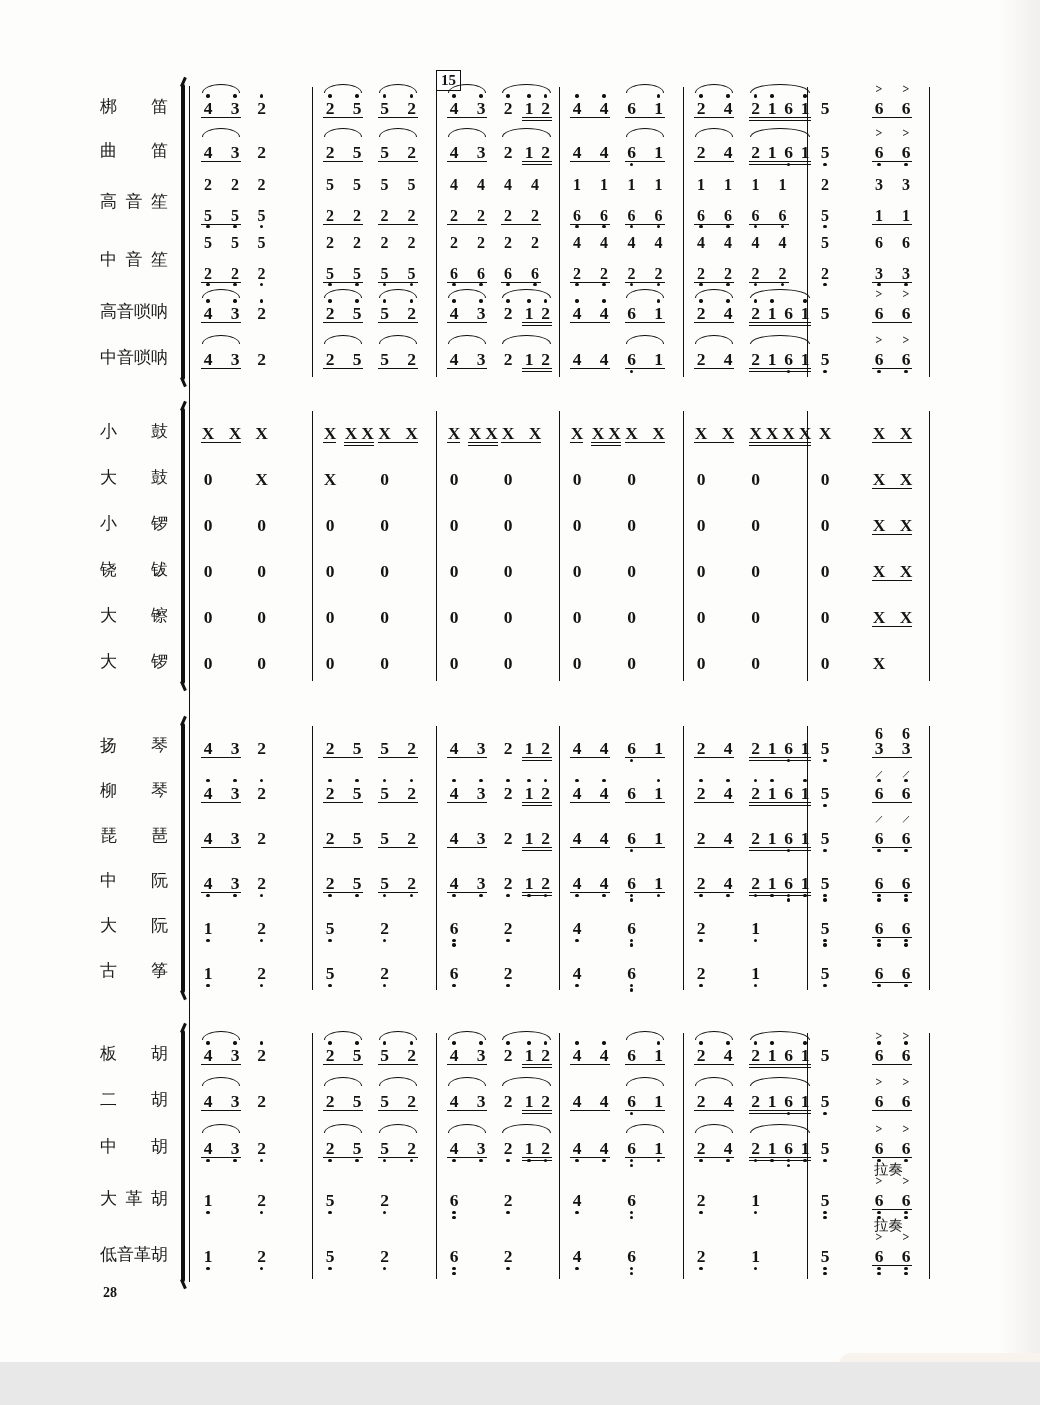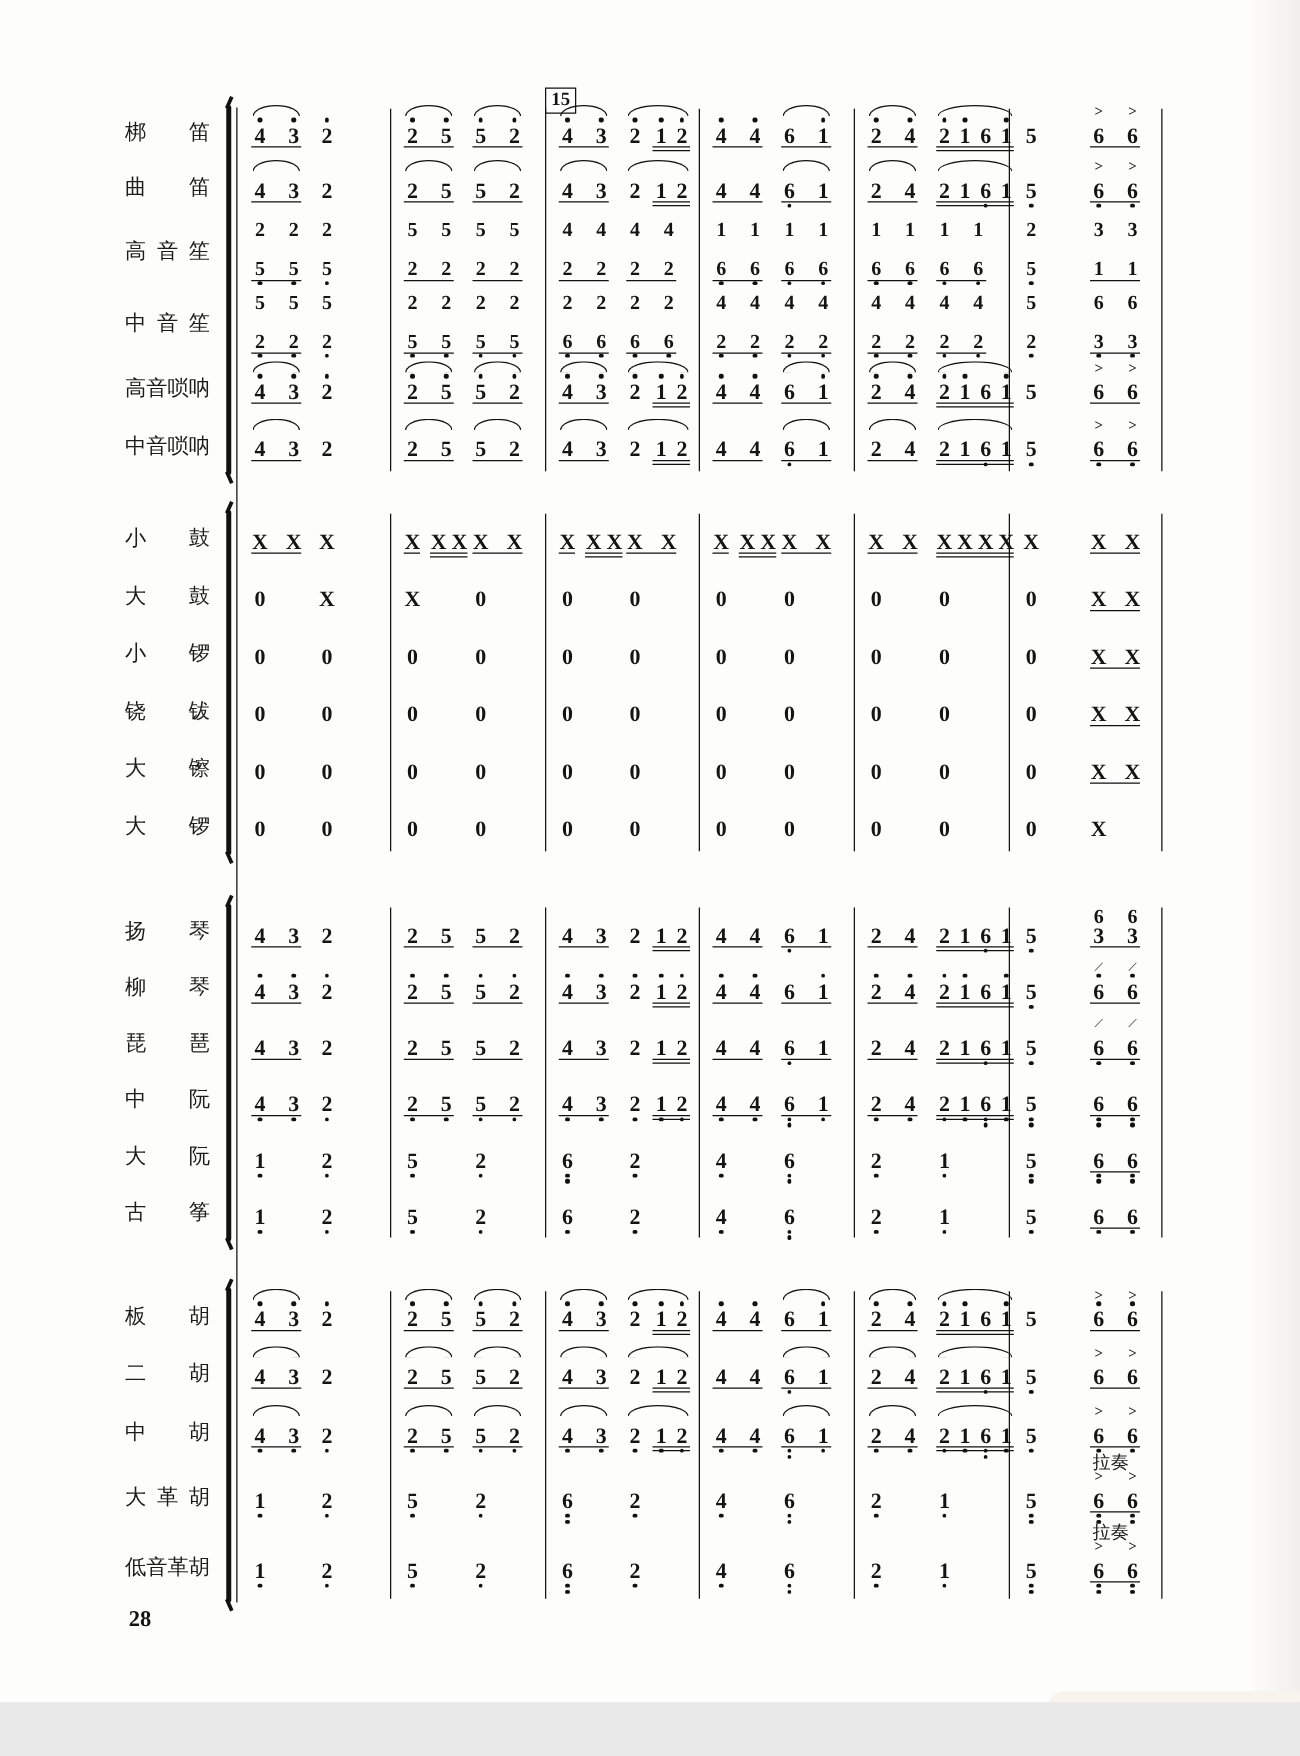--- a/index.html
+++ b/index.html
@@ -44,21 +44,21 @@
   
   .smn{width:14px;}
   .smn .da{height:6px;}
   .smn .dg{height:16px;font-size:16px;line-height:16px;}
   .smn .db{height:6px;padding-top:1.5px;}
   .ln.sm .bg.u1::after,.ln.sm .bg.u2::after{top:22px;}
   .lz{position:absolute;top:-16px;left:2px;font-size:14.5px;white-space:nowrap;
       font-family:"DejaVu Sans",sans-serif;color:#222;}
   .rehearsal{position:absolute;left:436px;top:70px;border:1.9px solid #111;padding:0px 4px;
       font-size:15px;font-weight:bold;line-height:19px;background:#fff;}
-  .pagenum{position:absolute;left:103px;top:1285px;font-size:18px;font-weight:bold;}
+  .pagenum{position:absolute;left:103px;top:1285px;font-size:14px;font-weight:bold;}
   .wmbox{position:absolute;left:838px;top:1353px;width:202px;height:52px;
       background:#f8f3ec;border-top-left-radius:14px;}
   .wm{position:absolute;left:901px;top:1371px;font-size:14.5px;
       font-family:"DejaVu Sans",sans-serif;white-space:nowrap;}
   .wm .nm{color:#8f8f8f;}
   .wm .url{color:#c75b1f;font-weight:bold;}
 </style>
 </head>
 <body>
 

